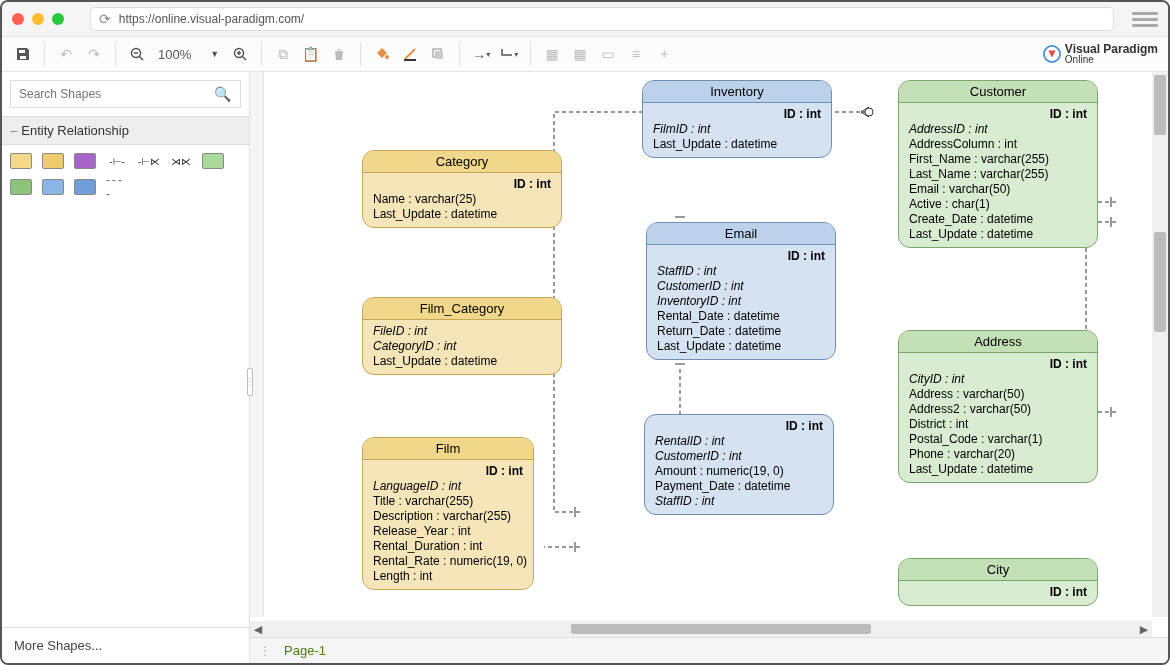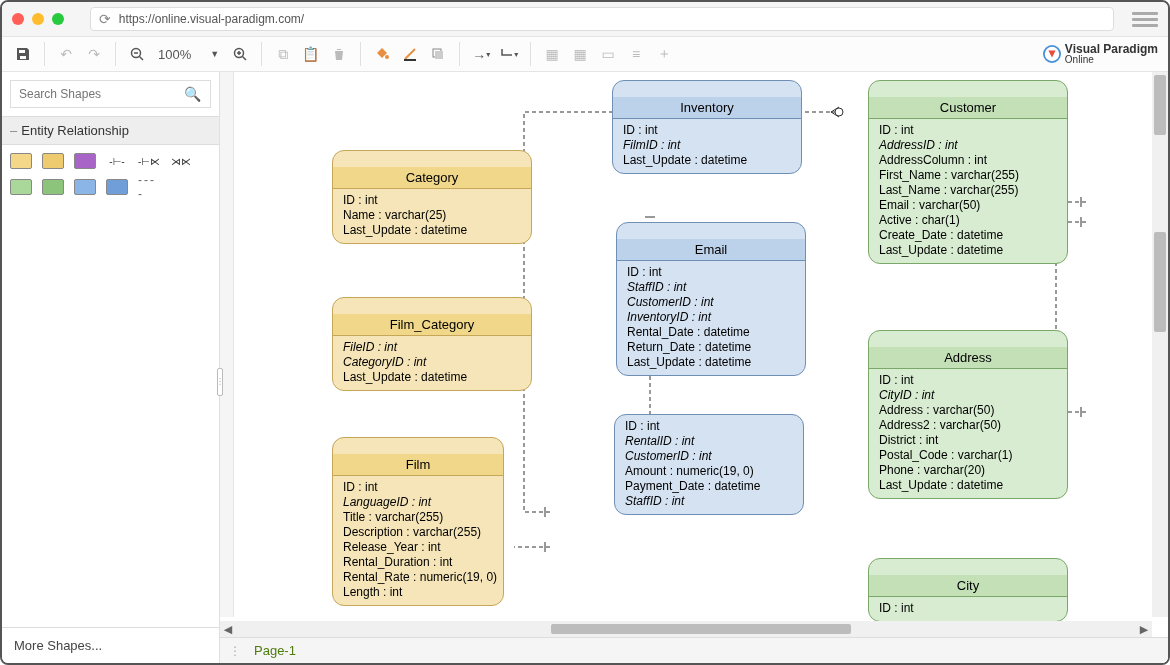--- a/index.html
+++ b/index.html
@@ -15,21 +15,21 @@
 .menu-icon { width: 26px; height: 18px; margin-left: 10px; display: flex; flex-direction: column; justify-content: space-around; }
 .menu-icon span { display: block; height: 3px; background: #aaa; border-radius: 1px; }
 .toolbar { height: 36px; background: #fcfcfc; border-bottom: 1px solid #e5e5e5; border-top: 1px solid #e5e5e5; display: flex; align-items: center; padding: 0 10px; gap: 6px; position: relative; }
 .toolbar .sep { width: 1px; height: 24px; background: #e0e0e0; margin: 0 4px; }
 .tb-btn { width: 22px; height: 22px; display:flex; align-items:center; justify-content:center; color:#555; font-size:14px; cursor:pointer; }
 .tb-btn.disabled { color:#bbb; }
 .zoom { color:#555; font-size:13px; padding:0 4px; display:flex; align-items:center; gap:16px;}
 .logo { position:absolute; right:10px; display:flex; align-items:center; gap:4px; font-size:12px; color:#333;}
 .logo svg { width:18px; height:18px; }
 .body-main { flex: 1; display: flex; overflow: hidden; }
-.sidebar { width: 218px; background: #fff; border-right: 1px solid #e0e0e0; display:flex; flex-direction:column; }
+.sidebar { width: 248px; background: #fff; border-right: 1px solid #e0e0e0; display:flex; flex-direction:column; }
 .searchbox { margin:8px; border:1px solid #ddd; height:28px; display:flex; align-items:center; padding:0 8px; background:#fff; }
 .searchbox input { flex:1; border:none; outline:none; font-size:12px; color:#898989; }
 .searchbox .mag { color:#888; font-size:14px; }
 .palette-header { padding:6px 8px; font-size:13px; color:#333; display:flex; align-items:center; gap:4px; background:#eee; border-top:1px solid #ddd; border-bottom:1px solid #ddd;}
 .palette-body { padding:8px; display:flex; flex-wrap:wrap; gap:10px; }
 .shape-swatch { width:22px; height:16px; border:1px solid #888; border-radius:2px; }
 .sw-yellow { background:#f5d78a; }
 .sw-yellow2 { background:#eecb6e; }
 .sw-purple { background:#a864c6; }
 .sw-green { background:#a9d89a; }
@@ -44,24 +44,24 @@
 .canvas-inner { flex:1; position:relative; overflow:hidden; }
 .scroll-v { position:absolute; right:0; top:0; bottom:20px; width:16px; background:#f0f0f0; }
 .scroll-v .thumb { position:absolute; top:3px; right:2px; width:12px; height:60px; background:#bcbcbc; border-radius:2px; }
 .scroll-v .thumb2 { position:absolute; top:160px; right:2px; width:12px; height:100px; background:#bcbcbc; border-radius:2px; }
 .scroll-h { position:absolute; left:0; right:16px; bottom:0; height:16px; background:#f0f0f0; display:flex; align-items:center;}
 .scroll-h .arrow { width:16px; text-align:center; color:#666; font-size:11px;}
 .scroll-h .track { flex:1; position:relative; height:12px; }
 .scroll-h .thumb { position:absolute; left:35%; width:300px; height:10px; background:#bcbcbc; border-radius:2px; top:1px;}
 .ruler-left { position:absolute; left:0; top:0; bottom:20px; width:14px; background:#f5f5f5; border-right:1px solid #e5e5e5; }
 .erd-entity { position:absolute; border:1.5px solid; border-radius:12px; font-size:12px; overflow:hidden; }
-.erd-entity .head { text-align:center; padding:3px 20px; border-bottom:1px solid; font-size:13px;margin-top:16px;}
+.erd-entity .head { text-align:center; padding:3px 20px; border-bottom:1px solid; font-size:13px;}
 .erd-entity .rows { padding:4px 10px 6px 10px; display:flex; flex-direction:column; gap:1px;}
 .erd-entity .row { white-space:nowrap; }
-.erd-entity .row.pk { font-weight:normal; }
+.erd-entity .row.pk { font-weight:bold;text-align:right; }
 .erd-entity .row.fk { font-style:italic; }
 .ent-yellow { background:#f5e5b8; border-color:#c6a659; }
 .ent-yellow .head { background:#f0d78a; border-color:#c6a659;}
 .ent-blue { background:#d5e2f2; border-color:#6f8fb6; }
 .ent-blue .head { background:#bcd1ea; border-color:#6f8fb6;}
 .ent-green { background:#d8ecd1; border-color:#7aa869; }
 .ent-green .head { background:#c3e0b7; border-color:#7aa869;}
 .footer { height:26px; background:#f5f5f5; border-top:1px solid #ddd; display:flex; align-items:center; padding-left:6px;}
 .footer .grip { width:18px; height:18px; display:flex; align-items:center; justify-content:center; color:#aaa;}
 .footer .tab { padding:4px 10px; color:#4d7c0f; font-size:13px; }

